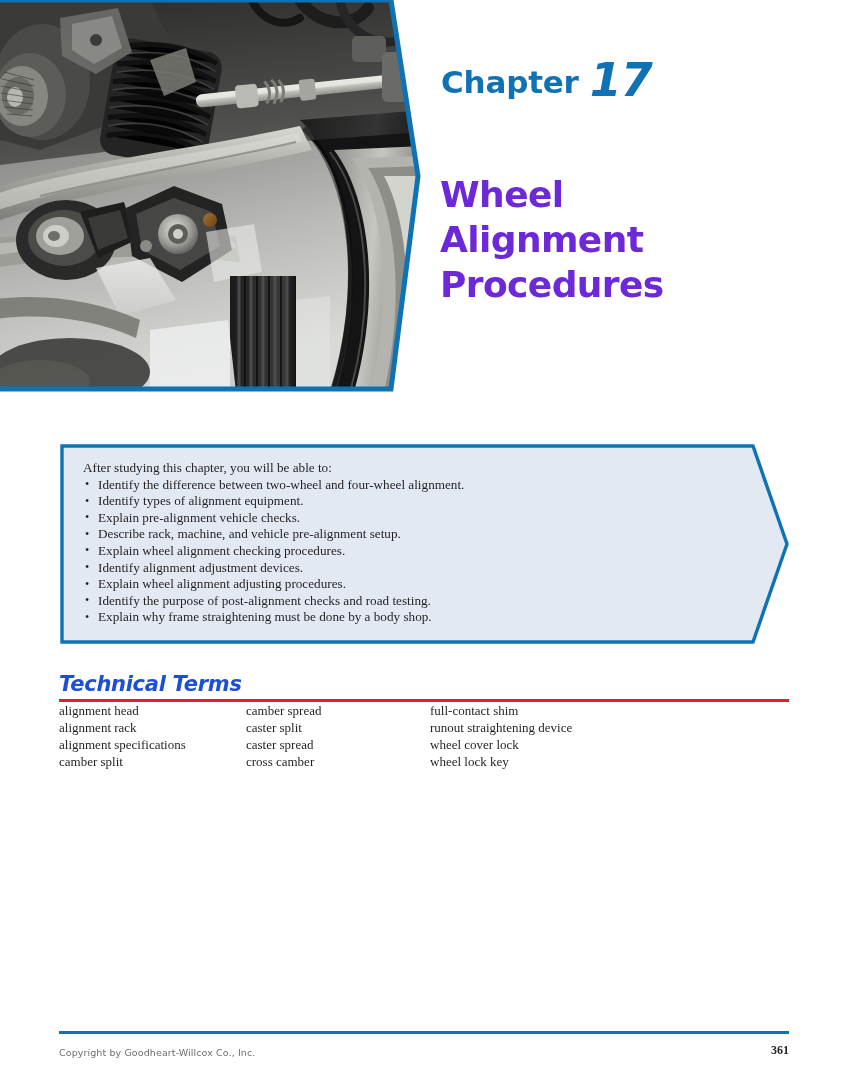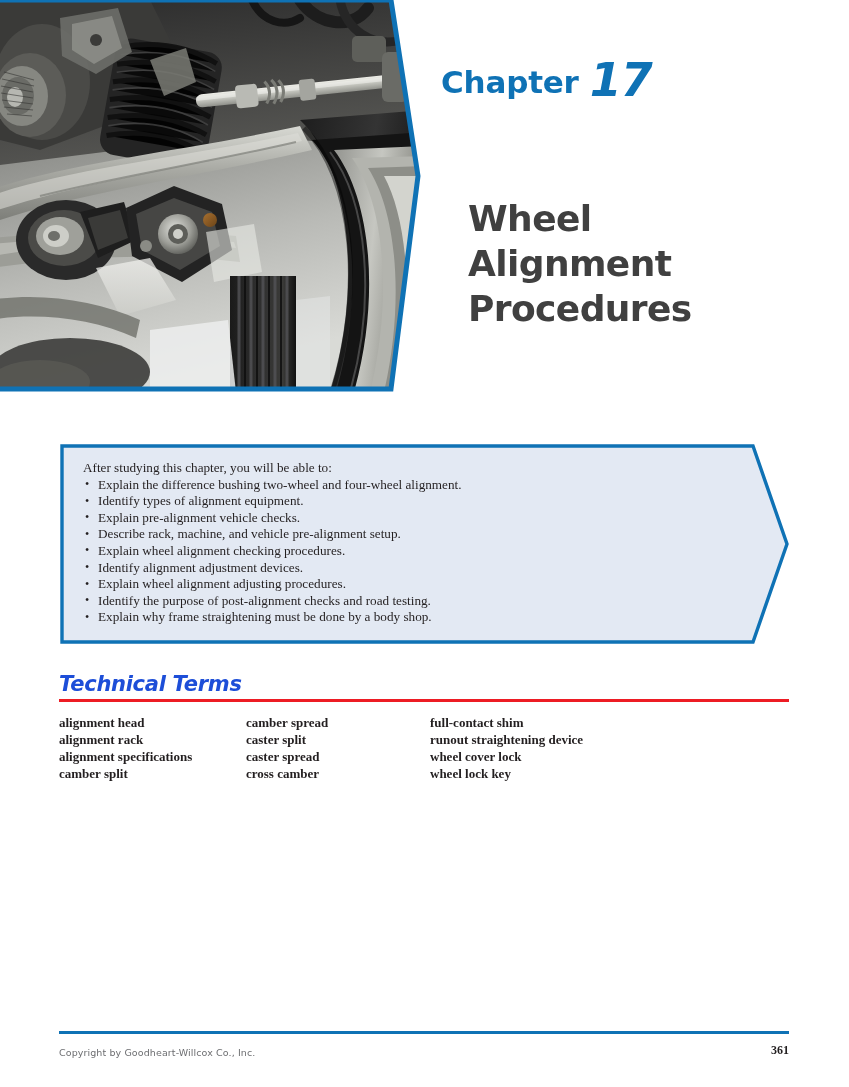--- a/index.html
+++ b/index.html
@@ -52,29 +52,28 @@
     margin-left: 11px;
     letter-spacing: -1px;
     vertical-align: -3px;
     font-style: italic;
   }
 
   
   #chapter-title {
     position: absolute;
     left: 440px;
-    top: 172px;
+    top: 148px;
     width: 330px;
     font-family: "DejaVu Sans", "Liberation Sans", sans-serif;
     font-size: 36px;
     font-weight: 700;
     line-height: 1.25;
     letter-spacing: -0.6px;
-    color: #404040;
-    margin-left: 28px;
+    color: #6d28d9;
   }
   #chapter-title .tl { display: block; }
 
   
   #objectives-box {
     position: absolute;
     left: 60px;
     top: 444px;
     width: 729px;
     height: 228px;
@@ -129,24 +128,22 @@
     line-height: 1.15;
     font-style: italic;
   }
   #tech-terms-rule {
     margin-top: 3px;
     width: 730px;
     height: 2.5px;
     background: #ed1c24;
   }
   #tech-terms-columns {
-    margin-top: 12px;
     display: flex;
     width: 730px;
-    font-weight: bold;
   }
   .terms-col {
     font-size: 13px;
     line-height: 17.2px;
     color: #231f20;
   }
   .terms-col:nth-child(1) { width: 187px; }
   .terms-col:nth-child(2) { width: 184px; }
   .terms-col:nth-child(3) { width: 184px; }
   .terms-col:nth-child(4) { width: 175px; }
@@ -390,21 +387,21 @@
 </h1>
 
 <div id="objectives-box">
   <svg class="shape" viewBox="0 0 729 200" xmlns="http://www.w3.org/2000/svg" aria-hidden="true">
     <path d="M2,2 L693,2 L727,100 L693,198 L2,198 Z" fill="#e3e9f3" stroke="#0f72b5" stroke-width="3.4" stroke-linejoin="miter"></path>
   </svg>
 
   <div id="objectives-content">
     <p id="objectives-intro">After studying this chapter, you will be able to:</p>
     <ul id="objectives-list">
-      <li>Explain the difference bushing two-wheel and four-wheel alignment.</li>
+      <li>Identify the difference between two-wheel and four-wheel alignment.</li>
       <li>Identify types of alignment equipment.</li>
       <li>Explain pre-alignment vehicle checks.</li>
       <li>Describe rack, machine, and vehicle pre-alignment setup.</li>
       <li>Explain wheel alignment checking procedures.</li>
       <li>Identify alignment adjustment devices.</li>
       <li>Explain wheel alignment adjusting procedures.</li>
       <li>Identify the purpose of post-alignment checks and road testing.</li>
       <li>Explain why frame straightening must be done by a body shop.</li>
     </ul>
   </div>

